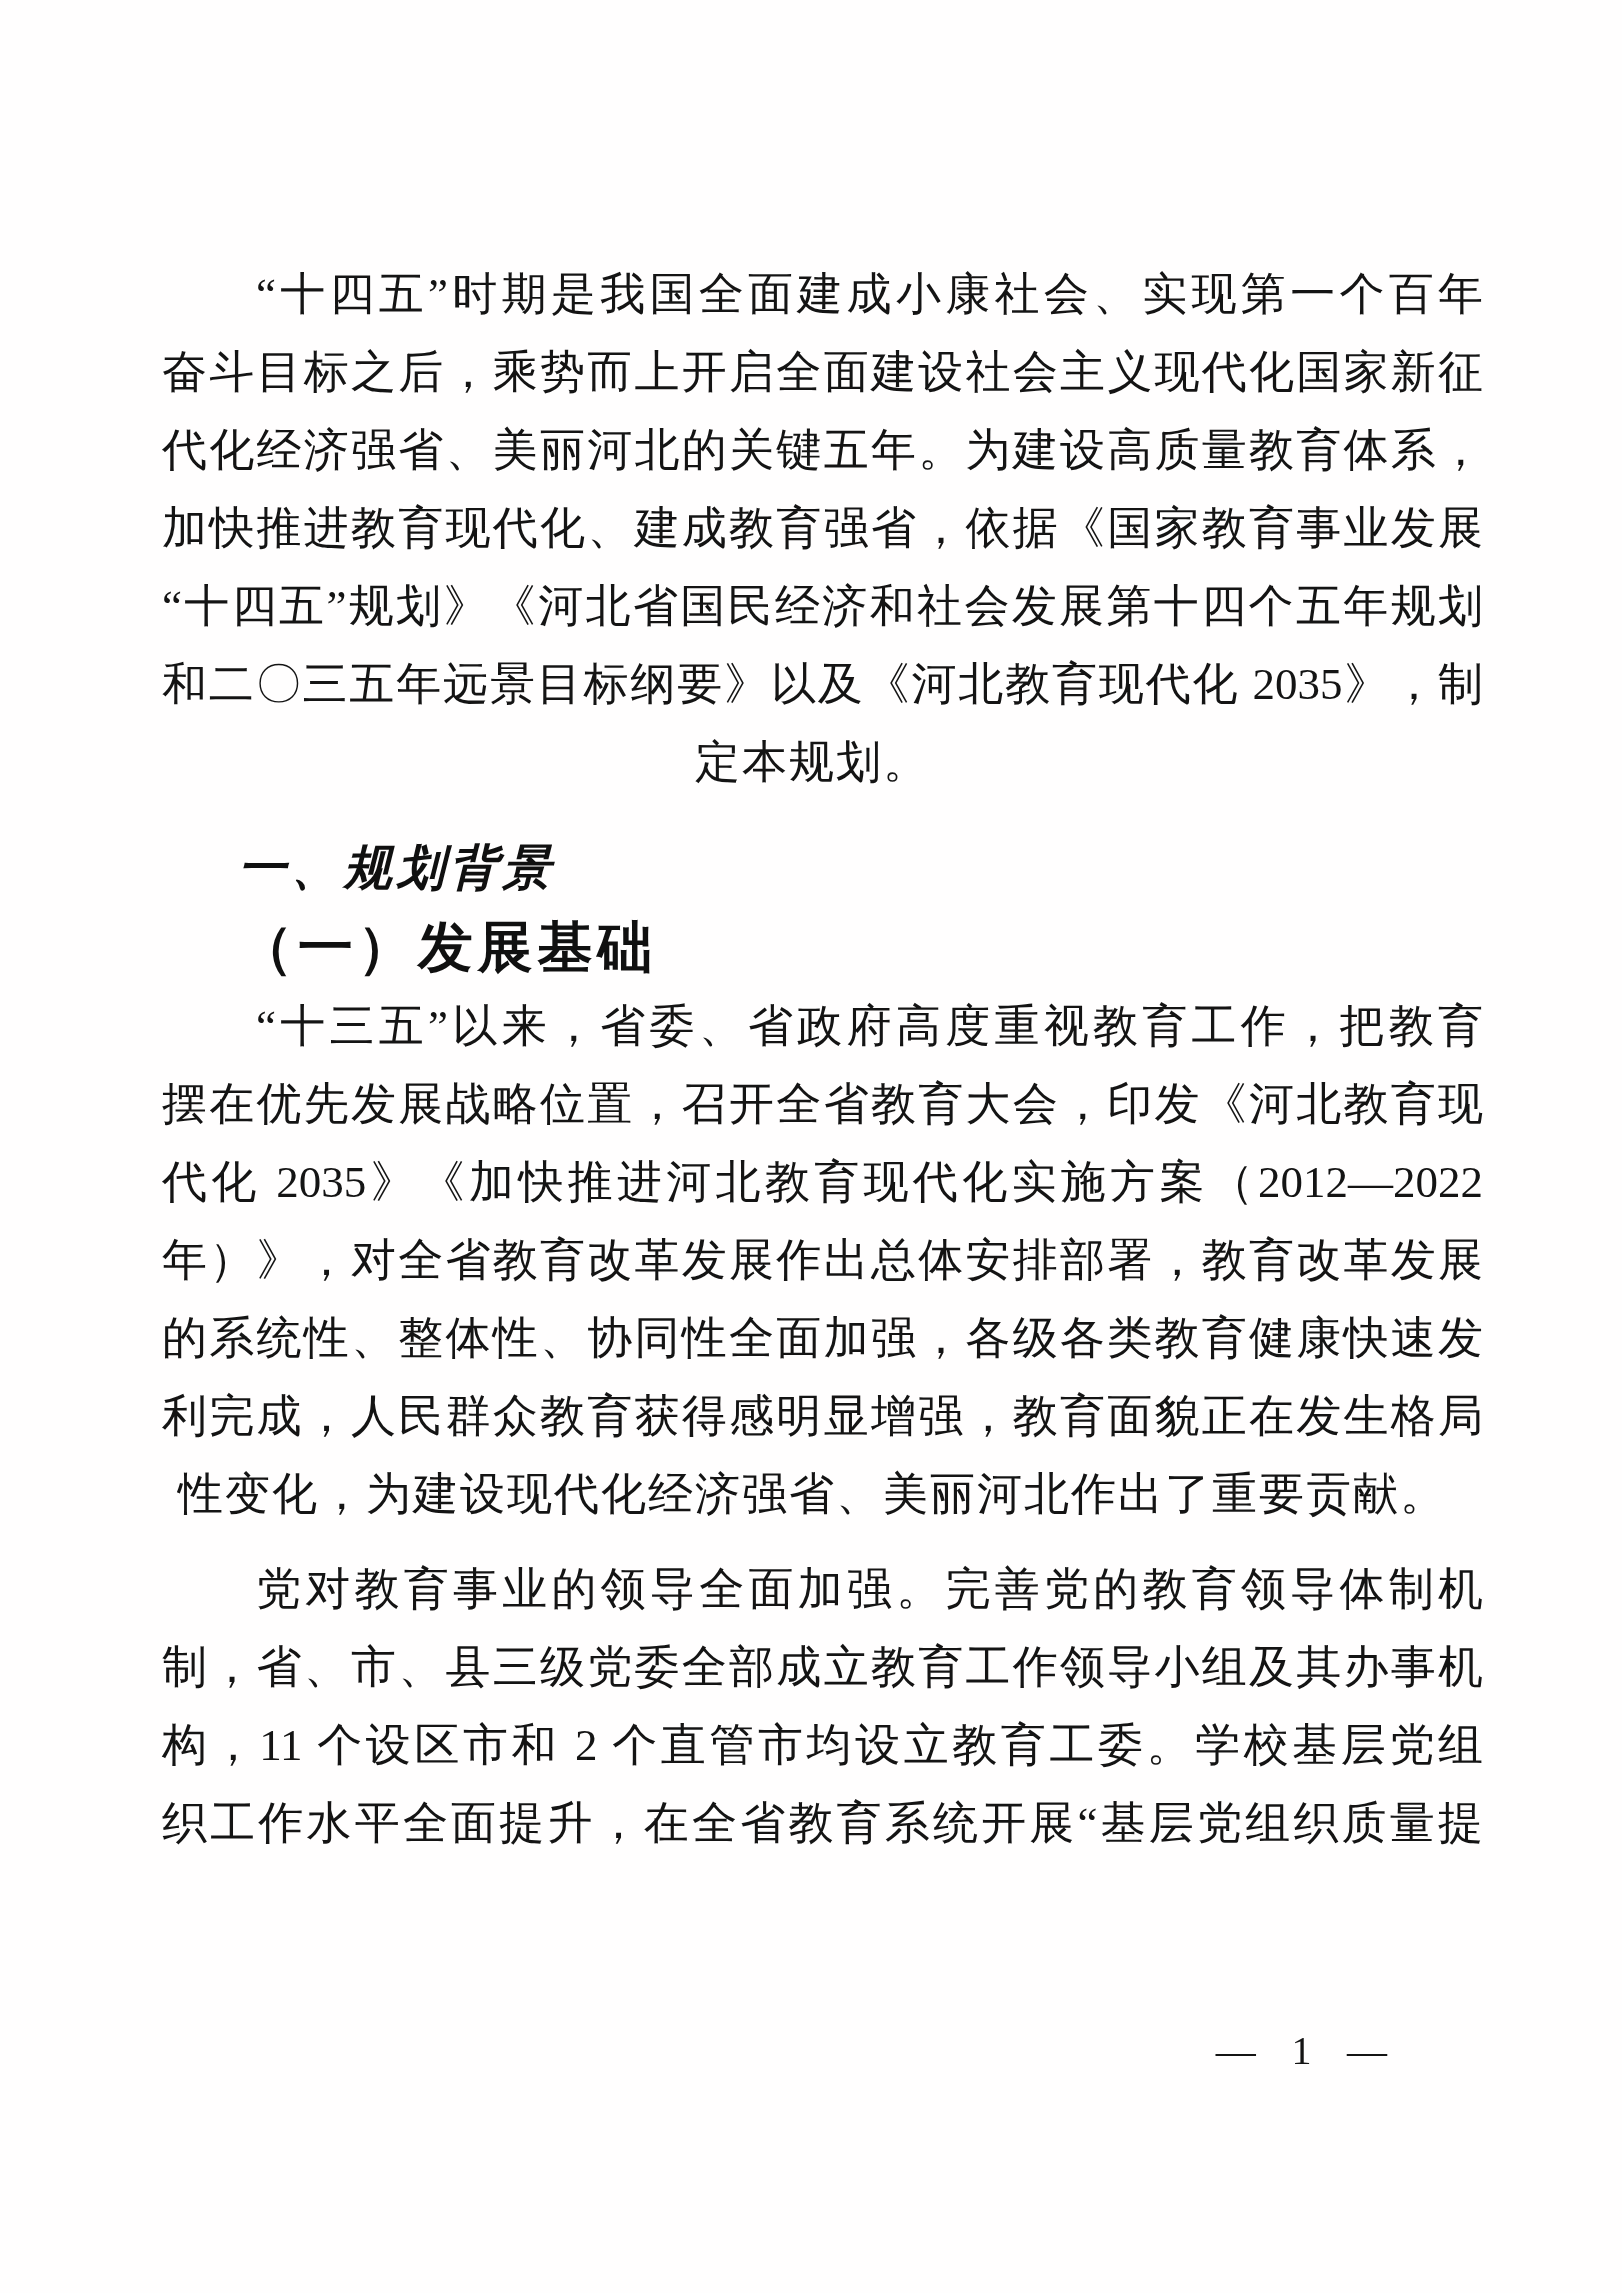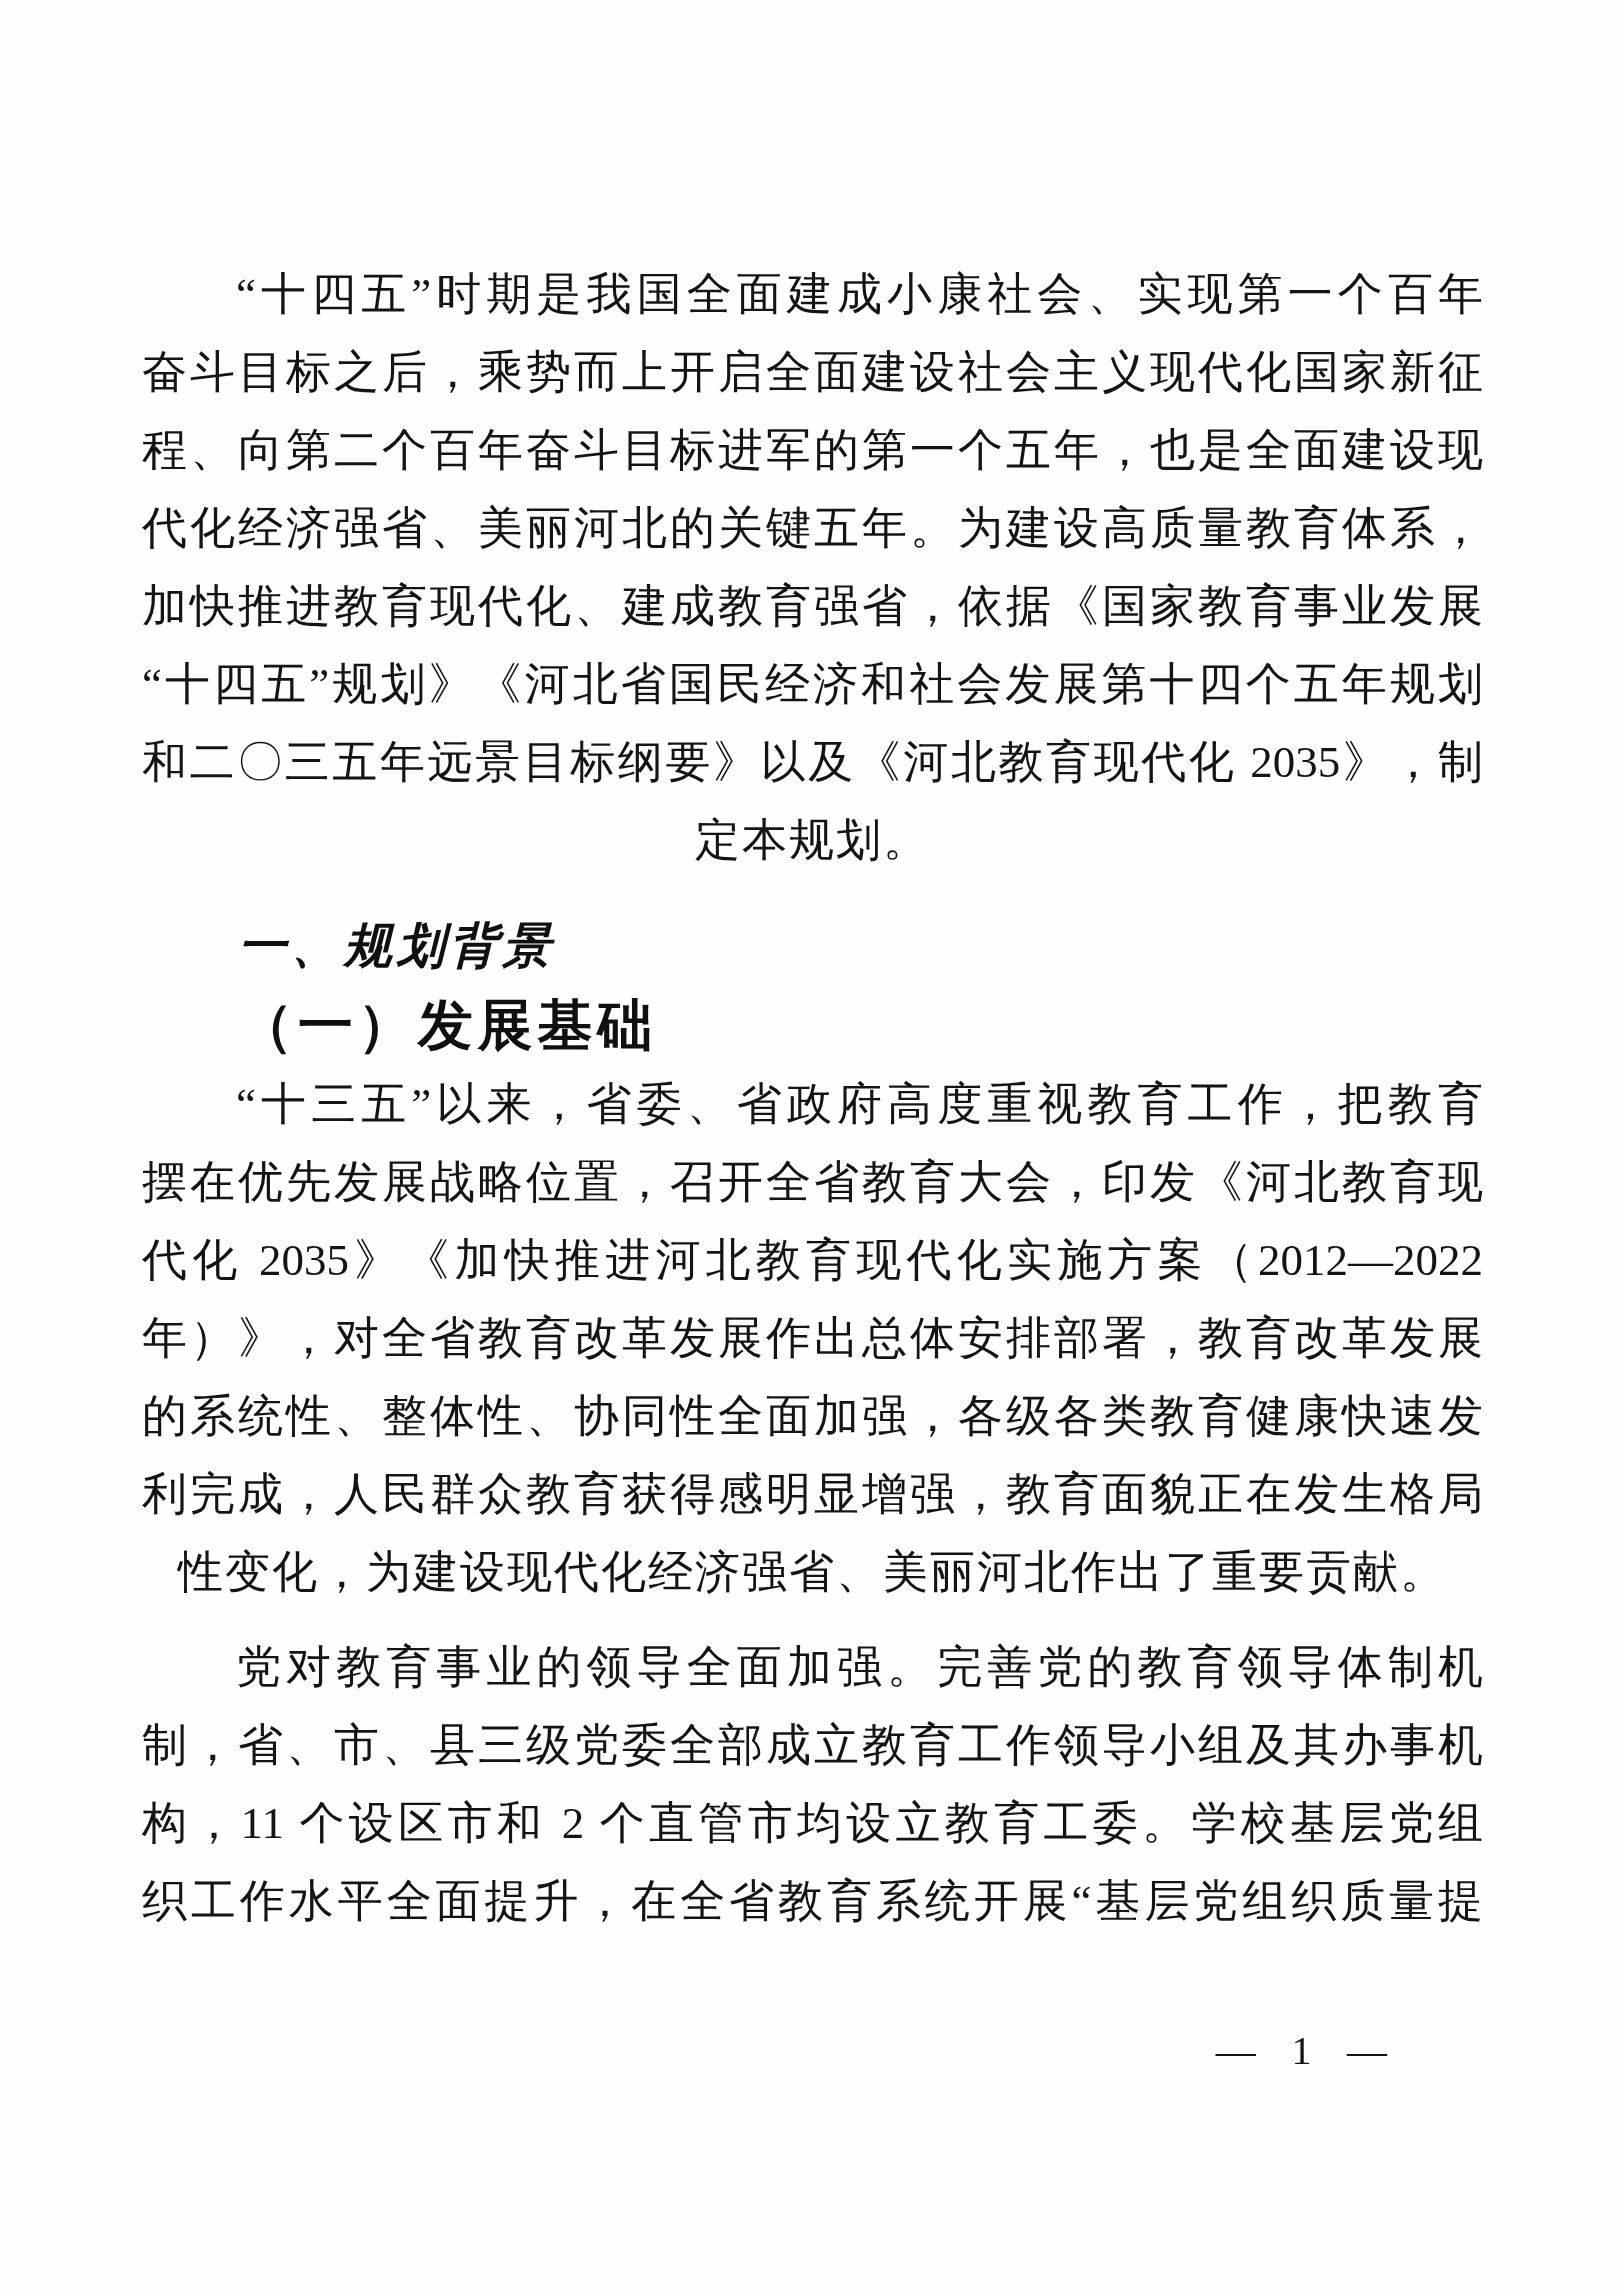--- a/index.html
+++ b/index.html
@@ -33,20 +33,21 @@
     letter-spacing: 2px;
     white-space: nowrap;
     text-align: center;
   }
   .line.justify {
     white-space: normal;
     text-align: justify;
     text-align-last: justify;
     text-justify: inter-character;
     letter-spacing: 0;
+    margin-left: 20px;
   }
   .line.indent {
     text-indent: 94px;
   }
   .heading-1 {
     height: 82px;
     line-height: 82px;
     margin-top: 25.5px;
     padding-left: 96px;
     font-size: 48px;
@@ -83,21 +84,20 @@
 </style>
 </head>
 <body>
 
 <div class="page">
   <div class="content">
 
     <div class="para">
       <div class="line justify indent">“十四五”时期是我国全面建成小康社会、实现第一个百年</div>
       <div class="line justify">奋斗目标之后，乘势而上开启全面建设社会主义现代化国家新征</div>
-      <div class="line justify">程、向第二个百年奋斗目标进军的第一个五年，也是全面建设现</div>
       <div class="line justify">代化经济强省、美丽河北的关键五年。为建设高质量教育体系，</div>
       <div class="line justify">加快推进教育现代化、建成教育强省，依据《国家教育事业发展</div>
       <div class="line justify">“十四五”规划》《河北省国民经济和社会发展第十四个五年规划</div>
       <div class="line justify">和二〇三五年远景目标纲要》以及《河北教育现代化 2035》，制</div>
       <div class="line">定本规划。</div>
     </div>
 
     <div class="heading-1">一、规划背景</div>
 
     <div class="heading-2">（一）发展基础</div>

